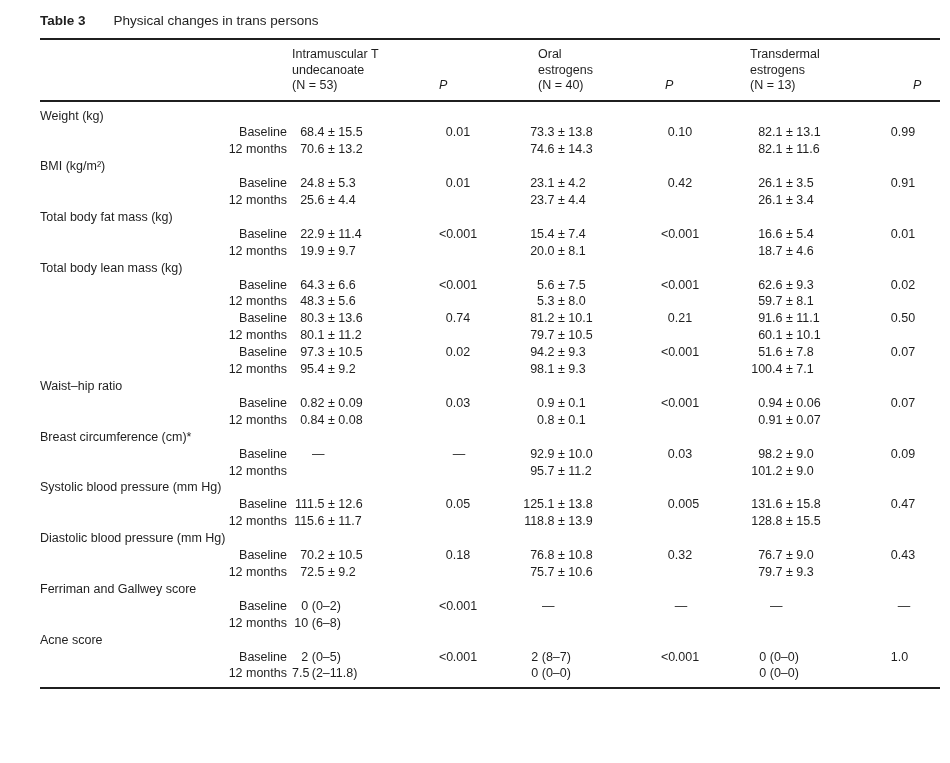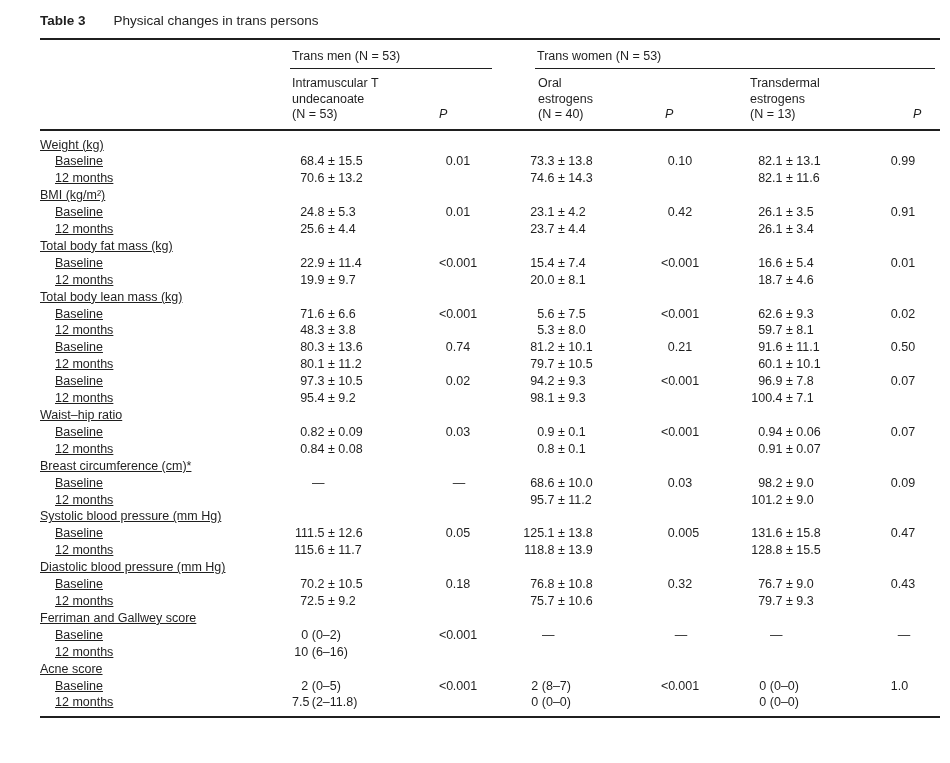--- a/index.html
+++ b/index.html
@@ -49,22 +49,22 @@
   td.p2{padding-left:6px;}
   td.v3{padding-left:33px;}
   td.p3{padding-left:39px;}
   tr.colhead-row td.v2{padding-left:46px;}
   tr.colhead-row td.p2{padding-left:10px;}
   tr.colhead-row td.p3{padding-left:68px;}
   
   tbody td{line-height:16.9px;white-space:nowrap;}
   tbody tr:first-child td{padding-top:6px;}
   tbody tr:last-child td{padding-bottom:5px;}
-  .rowlabel{padding-left:0;text-decoration:underline;}
-  .rowlabel.indent{padding-left:15px;}
+  .rowlabel{padding-left:0;}
+  .rowlabel.indent{padding-left:15px;text-align:right;}
   
   .c .cl{display:inline-block;width:2.6em;text-align:right;}
   .c .cl.narrow{width:1.3em;}
   .c .cr{margin-left:0.28em;}
   td.p1 .cl,td.p2 .cl,td.p3 .cl{width:1.1em;}
   td.p1 .cr,td.p2 .cr,td.p3 .cr{margin-left:0;}
 </style>
 </head>
 <body>
 
@@ -76,29 +76,20 @@
   <colgroup>
     <col class="c-label">
       <col class="c-v1">
       <col class="c-p1">
       <col class="c-v2">
       <col class="c-p2">
       <col class="c-v3">
       <col class="c-p3">
   </colgroup>
   <thead>
-    <tr class="spanner-row">
-      <td></td>
-      <td colspan="2" class="spanner-men">
-        <div class="spanner-inner">Trans men (N = 53)</div>
-      </td>
-      <td colspan="4" class="spanner-women">
-        <div class="spanner-inner">Trans women (N = 53)</div>
-      </td>
-    </tr>
     <tr class="colhead-row">
       <td></td>
       <td class="v1">Intramuscular T
 undecanoate
 (N = 53)</td>
       <td class="p1">P</td>
       <td class="v2">Oral
 estrogens
 (N = 40)</td>
       <td class="p2">P</td>
@@ -194,30 +185,30 @@
         <td class="rowlabel">Total body lean mass (kg)</td>
         <td class="c v1"></td>
         <td class="c p1"></td>
         <td class="c v2"></td>
         <td class="c p2"></td>
         <td class="c v3"></td>
         <td class="c p3"></td>
       </tr>
       <tr>
         <td class="rowlabel indent">Baseline</td>
-        <td class="c v1"><span class="cl">71.6</span><span class="cr">± 6.6</span></td>
+        <td class="c v1"><span class="cl">64.3</span><span class="cr">± 6.6</span></td>
         <td class="c p1"><span class="cl">&lt;0</span><span class="cr">.001</span></td>
         <td class="c v2"><span class="cl">5.6</span><span class="cr">± 7.5</span></td>
         <td class="c p2"><span class="cl">&lt;0</span><span class="cr">.001</span></td>
         <td class="c v3"><span class="cl">62.6</span><span class="cr">± 9.3</span></td>
         <td class="c p3"><span class="cl">0</span><span class="cr">.02</span></td>
       </tr>
       <tr>
         <td class="rowlabel indent">12 months</td>
-        <td class="c v1"><span class="cl">48.3</span><span class="cr">± 3.8</span></td>
+        <td class="c v1"><span class="cl">48.3</span><span class="cr">± 5.6</span></td>
         <td class="c p1"></td>
         <td class="c v2"><span class="cl">5.3</span><span class="cr">± 8.0</span></td>
         <td class="c p2"></td>
         <td class="c v3"><span class="cl">59.7</span><span class="cr">± 8.1</span></td>
         <td class="c p3"></td>
       </tr>
       <tr>
         <td class="rowlabel indent">Baseline</td>
         <td class="c v1"><span class="cl">80.3</span><span class="cr">± 13.6</span></td>
         <td class="c p1"><span class="cl">0</span><span class="cr">.74</span></td>
@@ -234,21 +225,21 @@
         <td class="c p2"></td>
         <td class="c v3"><span class="cl">60.1</span><span class="cr">± 10.1</span></td>
         <td class="c p3"></td>
       </tr>
       <tr>
         <td class="rowlabel indent">Baseline</td>
         <td class="c v1"><span class="cl">97.3</span><span class="cr">± 10.5</span></td>
         <td class="c p1"><span class="cl">0</span><span class="cr">.02</span></td>
         <td class="c v2"><span class="cl">94.2</span><span class="cr">± 9.3</span></td>
         <td class="c p2"><span class="cl">&lt;0</span><span class="cr">.001</span></td>
-        <td class="c v3"><span class="cl">96.9</span><span class="cr">± 7.8</span></td>
+        <td class="c v3"><span class="cl">51.6</span><span class="cr">± 7.8</span></td>
         <td class="c p3"><span class="cl">0</span><span class="cr">.07</span></td>
       </tr>
       <tr>
         <td class="rowlabel indent">12 months</td>
         <td class="c v1"><span class="cl">95.4</span><span class="cr">± 9.2</span></td>
         <td class="c p1"></td>
         <td class="c v2"><span class="cl">98.1</span><span class="cr">± 9.3</span></td>
         <td class="c p2"></td>
         <td class="c v3"><span class="cl">100.4</span><span class="cr">± 7.1</span></td>
         <td class="c p3"></td>
@@ -286,21 +277,21 @@
         <td class="c p1"></td>
         <td class="c v2"></td>
         <td class="c p2"></td>
         <td class="c v3"></td>
         <td class="c p3"></td>
       </tr>
       <tr>
         <td class="rowlabel indent">Baseline</td>
         <td class="c v1"><span class="cl">—</span><span class="cr"></span></td>
         <td class="c p1"><span class="cl"></span><span class="cr">—</span></td>
-        <td class="c v2"><span class="cl">68.6</span><span class="cr">± 10.0</span></td>
+        <td class="c v2"><span class="cl">92.9</span><span class="cr">± 10.0</span></td>
         <td class="c p2"><span class="cl">0</span><span class="cr">.03</span></td>
         <td class="c v3"><span class="cl">98.2</span><span class="cr">± 9.0</span></td>
         <td class="c p3"><span class="cl">0</span><span class="cr">.09</span></td>
       </tr>
       <tr>
         <td class="rowlabel indent">12 months</td>
         <td class="c v1"></td>
         <td class="c p1"></td>
         <td class="c v2"><span class="cl">95.7</span><span class="cr">± 11.2</span></td>
         <td class="c p2"></td>
@@ -374,21 +365,21 @@
         <td class="rowlabel indent">Baseline</td>
         <td class="c v1"><span class="cl narrow">0</span><span class="cr">(0–2)</span></td>
         <td class="c p1"><span class="cl">&lt;0</span><span class="cr">.001</span></td>
         <td class="c v2"><span class="cl">—</span><span class="cr"></span></td>
         <td class="c p2"><span class="cl"></span><span class="cr">—</span></td>
         <td class="c v3"><span class="cl">—</span><span class="cr"></span></td>
         <td class="c p3"><span class="cl"></span><span class="cr">—</span></td>
       </tr>
       <tr>
         <td class="rowlabel indent">12 months</td>
-        <td class="c v1"><span class="cl narrow">10</span><span class="cr">(6–16)</span></td>
+        <td class="c v1"><span class="cl narrow">10</span><span class="cr">(6–8)</span></td>
         <td class="c p1"></td>
         <td class="c v2"></td>
         <td class="c p2"></td>
         <td class="c v3"></td>
         <td class="c p3"></td>
       </tr>
       <tr>
         <td class="rowlabel">Acne score</td>
         <td class="c v1"></td>
         <td class="c p1"></td>

